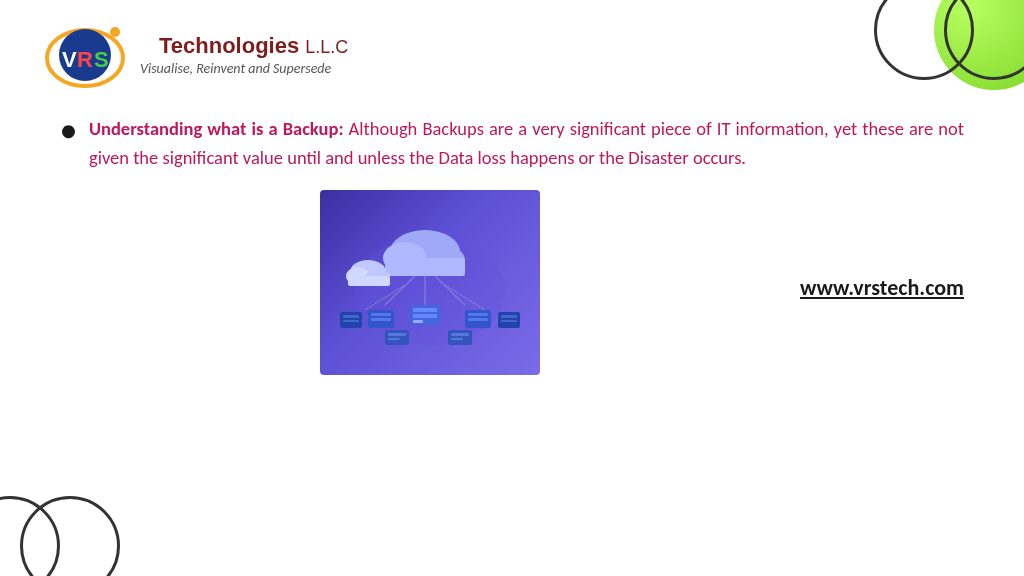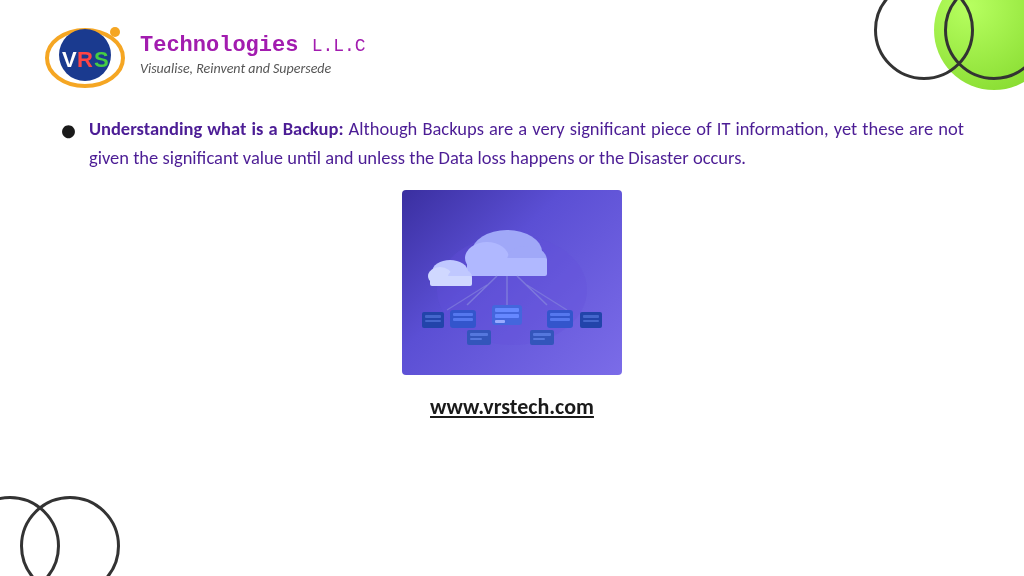--- a/index.html
+++ b/index.html
@@ -112,23 +112,24 @@
 
     .logo-text-block {
       display: flex;
       flex-direction: column;
       justify-content: center;
     }
 
     .logo-company-name {
       font-size: 22px;
       font-weight: 700;
-      color: #a21caf;
+      color: #7f1d1d;
       line-height: 1.2;
-      font-family: Liberation Mono, monospace;
+      font-family: Liberation Sans, sans-serif;
+      margin-left: 19px;
     }
 
     .logo-company-name span.llc {
       font-weight: 400;
       font-size: 18px;
     }
 
     .logo-tagline {
       font-size: 14px;
       color: #555;
@@ -155,21 +156,21 @@
       font-size: 28px;
       line-height: 1;
       margin-top: 2px;
       flex-shrink: 0;
       color: #1a1a1a;
     }
 
     .bullet-text {
       font-size: 18.5px;
       line-height: 1.55;
-      color: #4c1d95;
+      color: #be185d;
       text-align: justify;
       flex: 1;
     }
 
     .bullet-text strong {
       font-weight: 900;
     }
 
     
     .backup-image {
@@ -205,21 +206,21 @@
 
     .website-link a {
       font-size: 22px;
       font-weight: 700;
       color: #1a1a1a;
       text-decoration: underline;
     }
 
     .image-and-link {
       display: flex;
-      flex-direction: column;
+      flex-direction: row;
       align-items: center;
       margin-top: 4px;
     }
   </style>
 </head>
 <body>
 
 <div class="decor-top-right">
   <div class="circle-green"></div>
   <div class="circle-outline-1"></div>

